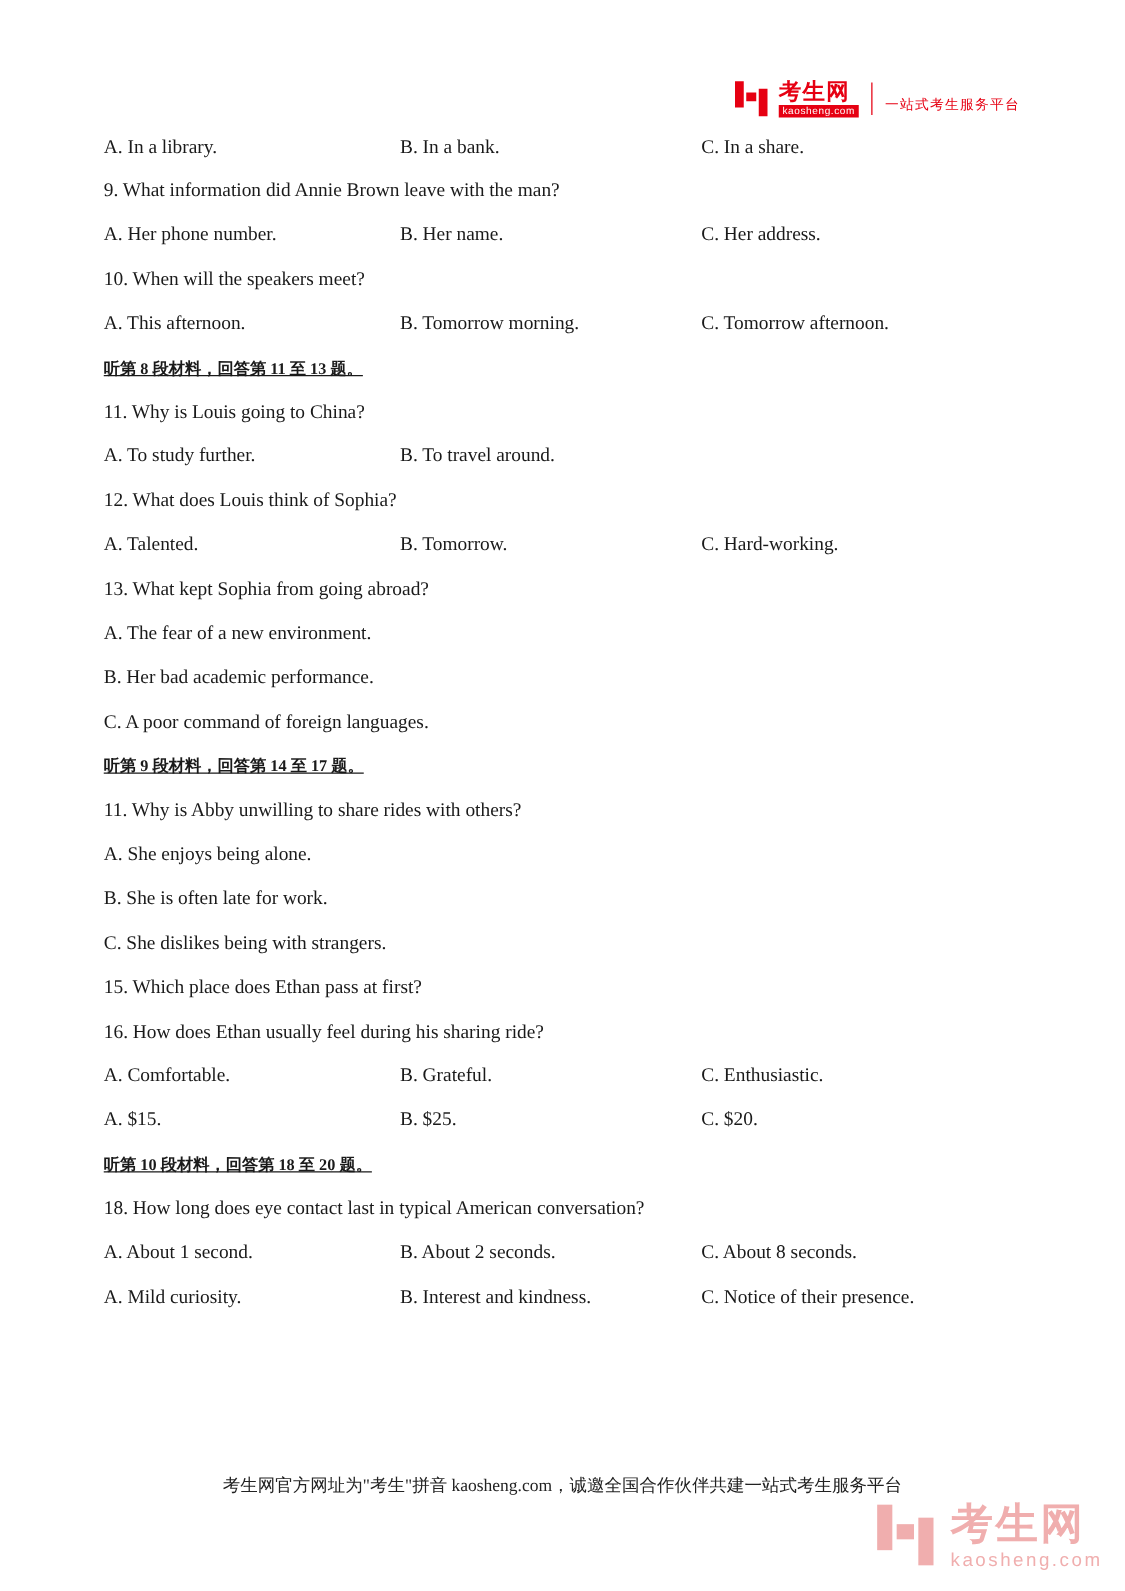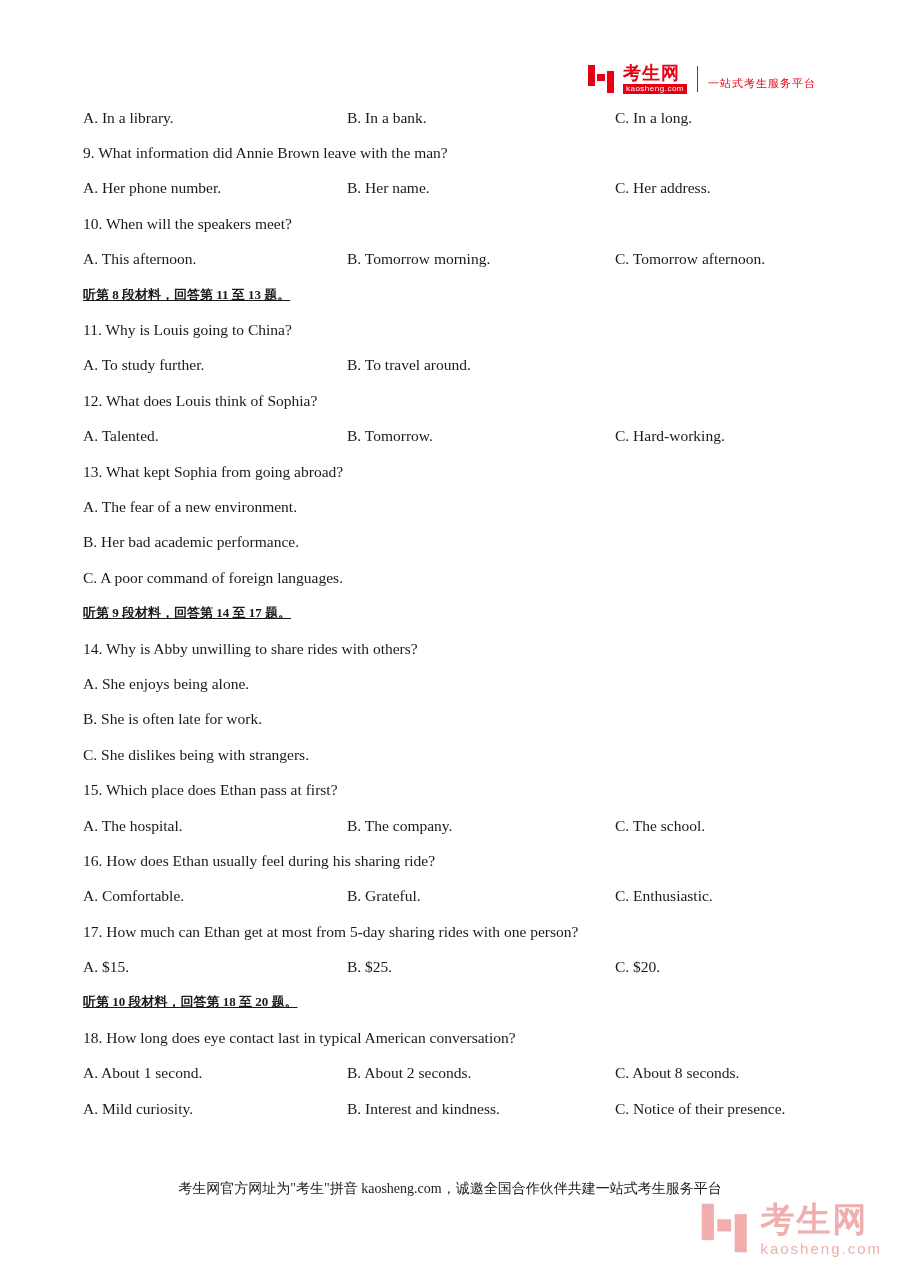--- a/index.html
+++ b/index.html
@@ -67,21 +67,20 @@
     height: 35.4px;
     display: flex;
     align-items: center;
     font-size: 15.5px;
     white-space: nowrap;
   }
   .line.opt3 {
     display: grid;
     grid-template-columns: 237px 241px 1fr;
     align-items: center;
-    gap: 27px;
   }
   .line.sec {
     font-weight: bold;
     font-size: 13px;
     text-decoration: underline;
   }
 
   
   .footer {
     position: absolute;
@@ -138,21 +137,21 @@
       <span class="logo-domain">kaosheng.com</span>
     </span>
     <span class="logo-divider"></span>
     <span class="logo-tagline">一站式考生服务平台</span>
   </div>
 
   <div class="content" id="content">
       <div class="line opt3">
         <span>A. In a library.</span>
         <span>B. In a bank.</span>
-        <span>C. In a long.</span>
+        <span>C. In a share.</span>
       </div>
       <div class="line q">9. What information did Annie Brown leave with the man?</div>
       <div class="line opt3">
         <span>A. Her phone number.</span>
         <span>B. Her name.</span>
         <span>C. Her address.</span>
       </div>
       <div class="line q">10. When will the speakers meet?</div>
       <div class="line opt3">
         <span>A. This afternoon.</span>
@@ -169,37 +168,31 @@
       <div class="line opt3">
         <span>A. Talented.</span>
         <span>B. Tomorrow.</span>
         <span>C. Hard-working.</span>
       </div>
       <div class="line q">13. What kept Sophia from going abroad?</div>
       <div class="line opt1">A. The fear of a new environment.</div>
       <div class="line opt1">B. Her bad academic performance.</div>
       <div class="line opt1">C. A poor command of foreign languages.</div>
       <div class="line sec">听第 9 段材料，回答第 14 至 17 题。</div>
-      <div class="line q">14. Why is Abby unwilling to share rides with others?</div>
+      <div class="line q">11. Why is Abby unwilling to share rides with others?</div>
       <div class="line opt1">A. She enjoys being alone.</div>
       <div class="line opt1">B. She is often late for work.</div>
       <div class="line opt1">C. She dislikes being with strangers.</div>
       <div class="line q">15. Which place does Ethan pass at first?</div>
-      <div class="line opt3">
-        <span>A. The hospital.</span>
-        <span>B. The company.</span>
-        <span>C. The school.</span>
-      </div>
       <div class="line q">16. How does Ethan usually feel during his sharing ride?</div>
       <div class="line opt3">
         <span>A. Comfortable.</span>
         <span>B. Grateful.</span>
         <span>C. Enthusiastic.</span>
       </div>
-      <div class="line q">17. How much can Ethan get at most from 5-day sharing rides with one person?</div>
       <div class="line opt3">
         <span>A. $15.</span>
         <span>B. $25.</span>
         <span>C. $20.</span>
       </div>
       <div class="line sec">听第 10 段材料，回答第 18 至 20 题。</div>
       <div class="line q">18. How long does eye contact last in typical American conversation?</div>
       <div class="line opt3">
         <span>A. About 1 second.</span>
         <span>B. About 2 seconds.</span>

